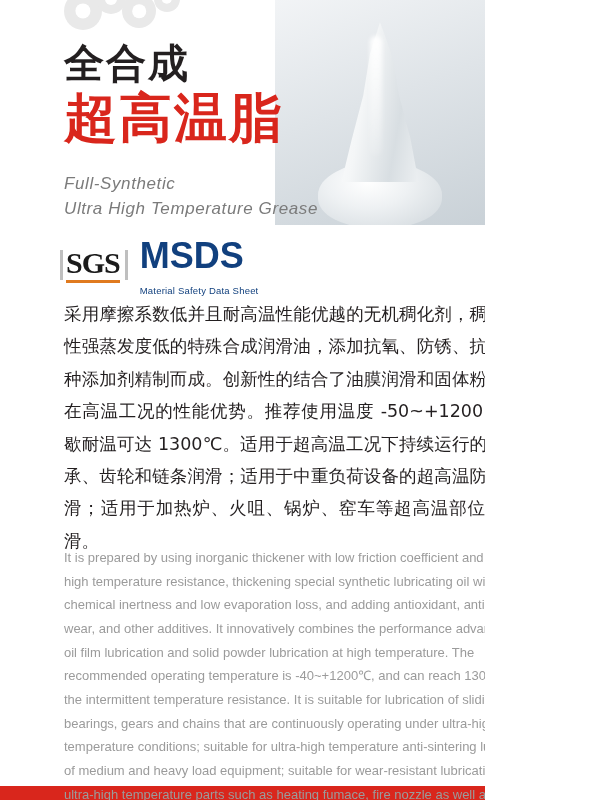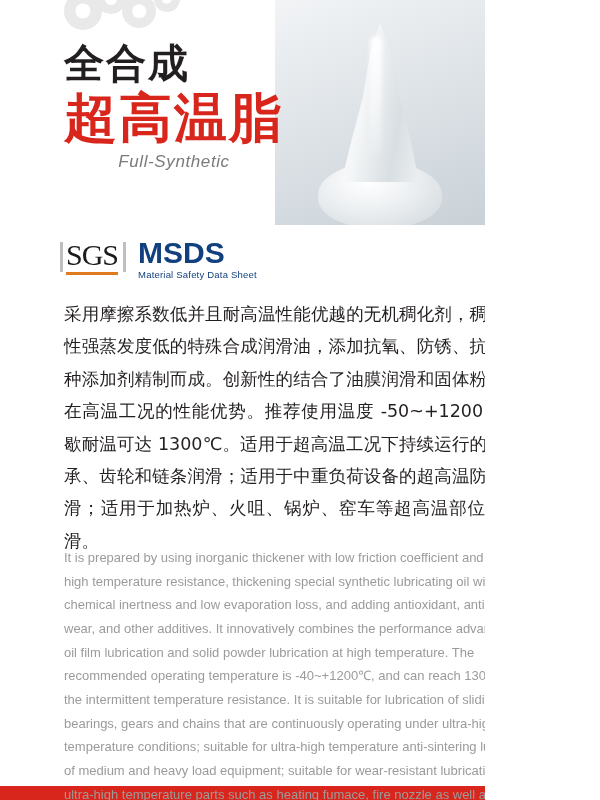--- a/index.html
+++ b/index.html
@@ -119,46 +119,46 @@
   .title-cn-2 {
     font-family: "DejaVu Sans", "Liberation Sans", sans-serif;
     font-size: 53px;
     font-weight: bold;
     color: #d9261c;
     letter-spacing: 2px;
     line-height: 1.15;
     margin-top: 2px;
   }
   .title-en {
+    margin-top: 22px;
     font-family: "Liberation Sans", sans-serif;
     font-style: italic;
     font-size: 17px;
     color: #7b7b7b;
     line-height: 1.5;
     letter-spacing: 0.6px;
-    text-align: center;
   }
 
   
   .certs {
     position: absolute;
     left: 64px;
     top: 238px;
     display: flex;
     align-items: center;
     gap: 18px;
     z-index: 3;
   }
   .sgs {
     position: relative;
     padding: 0 2px 3px 2px;
   }
   .sgs-text {
     font-family: "Liberation Serif", serif;
-    font-weight: normal;
+    font-weight: bold;
     font-size: 30px;
     color: #1b1b1b;
     letter-spacing: -1px;
     line-height: 1;
   }
   .sgs-underline {
     height: 3px;
     background: #e07a1f;
     margin-top: 2px;
   }
@@ -175,30 +175,30 @@
     right: -6px;
     top: 2px;
     width: 3px;
     height: 30px;
     background: #bfbfbf;
   }
   .msds { line-height: 1; }
   .msds-main {
     font-family: "Liberation Sans", sans-serif;
     font-weight: bold;
-    font-size: 30px;
+    font-size: 36px;
     color: #11407e;
     letter-spacing: 0px;
   }
   .msds-sub {
     font-family: "Liberation Sans", sans-serif;
     font-size: 9.5px;
     color: #11407e;
     letter-spacing: 0.2px;
-    margin-top: 2px;
+    margin-top: 12px;
     text-align: right;
   }
   .rohs {
     font-family: "Liberation Serif", serif;
     font-size: 31px;
     color: #1b1b1b;
     letter-spacing: 0px;
   }
 
   
@@ -255,20 +255,21 @@
       <div class="cone-shape"></div>
       <div class="cone-sheen"></div>
     </div>
   </div>
 
   <div class="title-block">
     <div class="title-cn-1">全合成</div>
     <div class="title-cn-2">超高温脂</div>
     <div class="title-en">
       <div>Full-Synthetic</div>
+      <div>Ultra High Temperature Grease</div>
     </div>
   </div>
 
   <div class="certs">
     <div class="sgs">
       <div class="sgs-bar-left"></div>
       <div class="sgs-bar-right"></div>
       <div class="sgs-text">SGS</div>
       <div class="sgs-underline"></div>
     </div>

